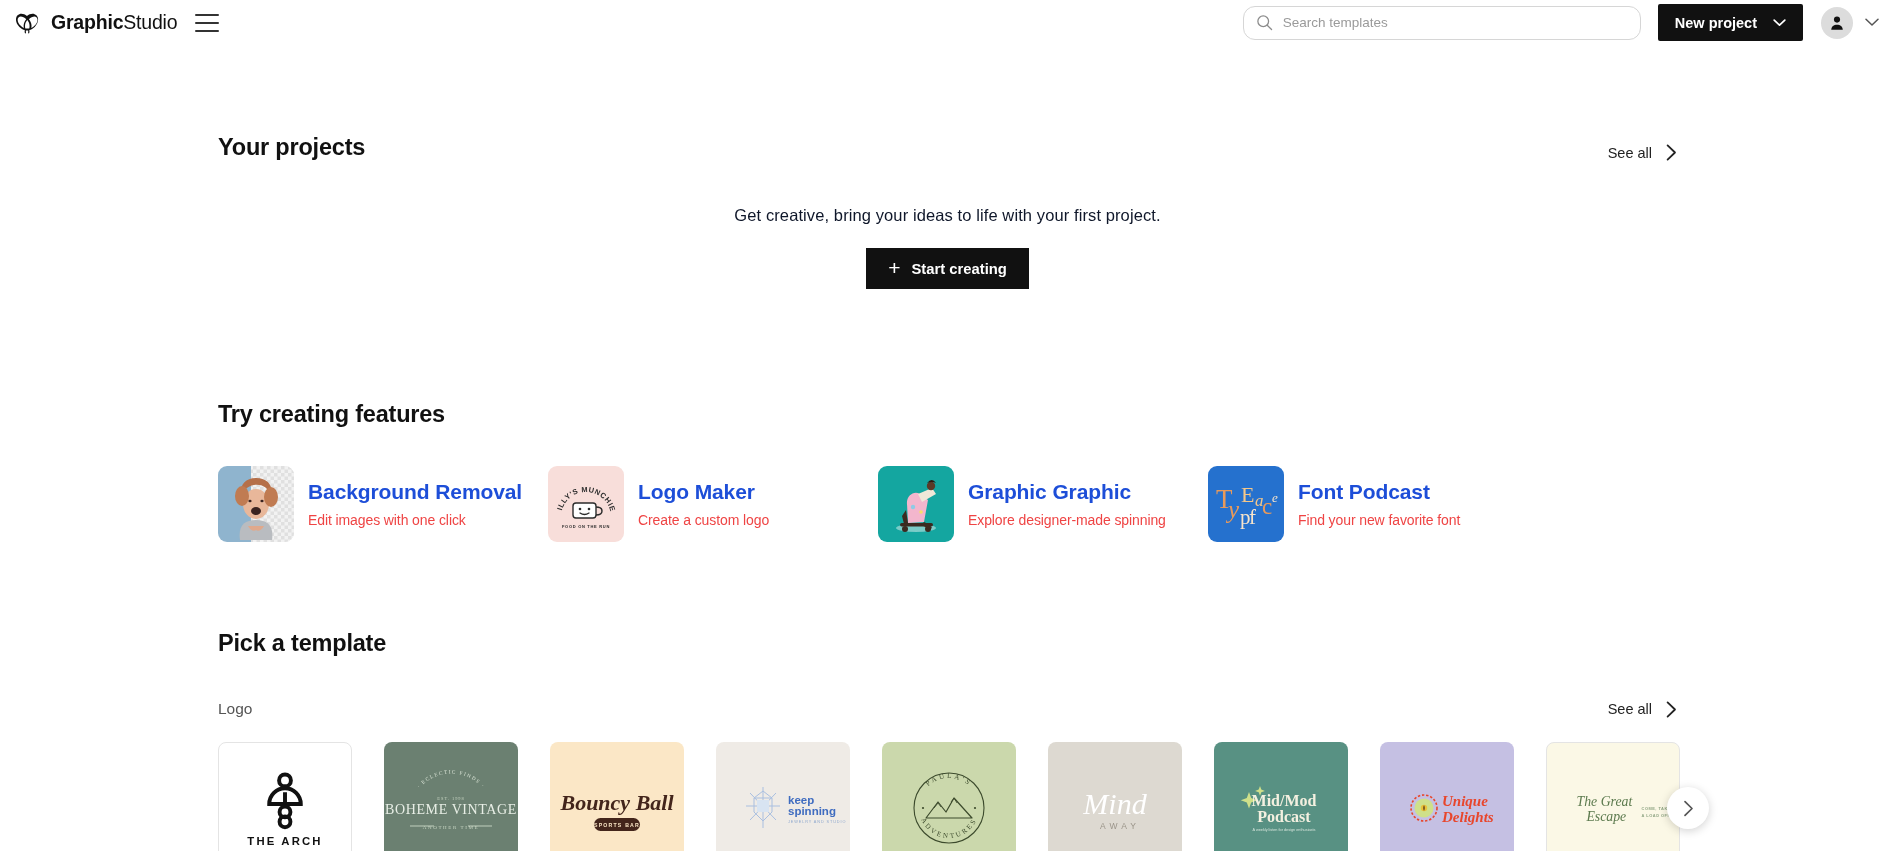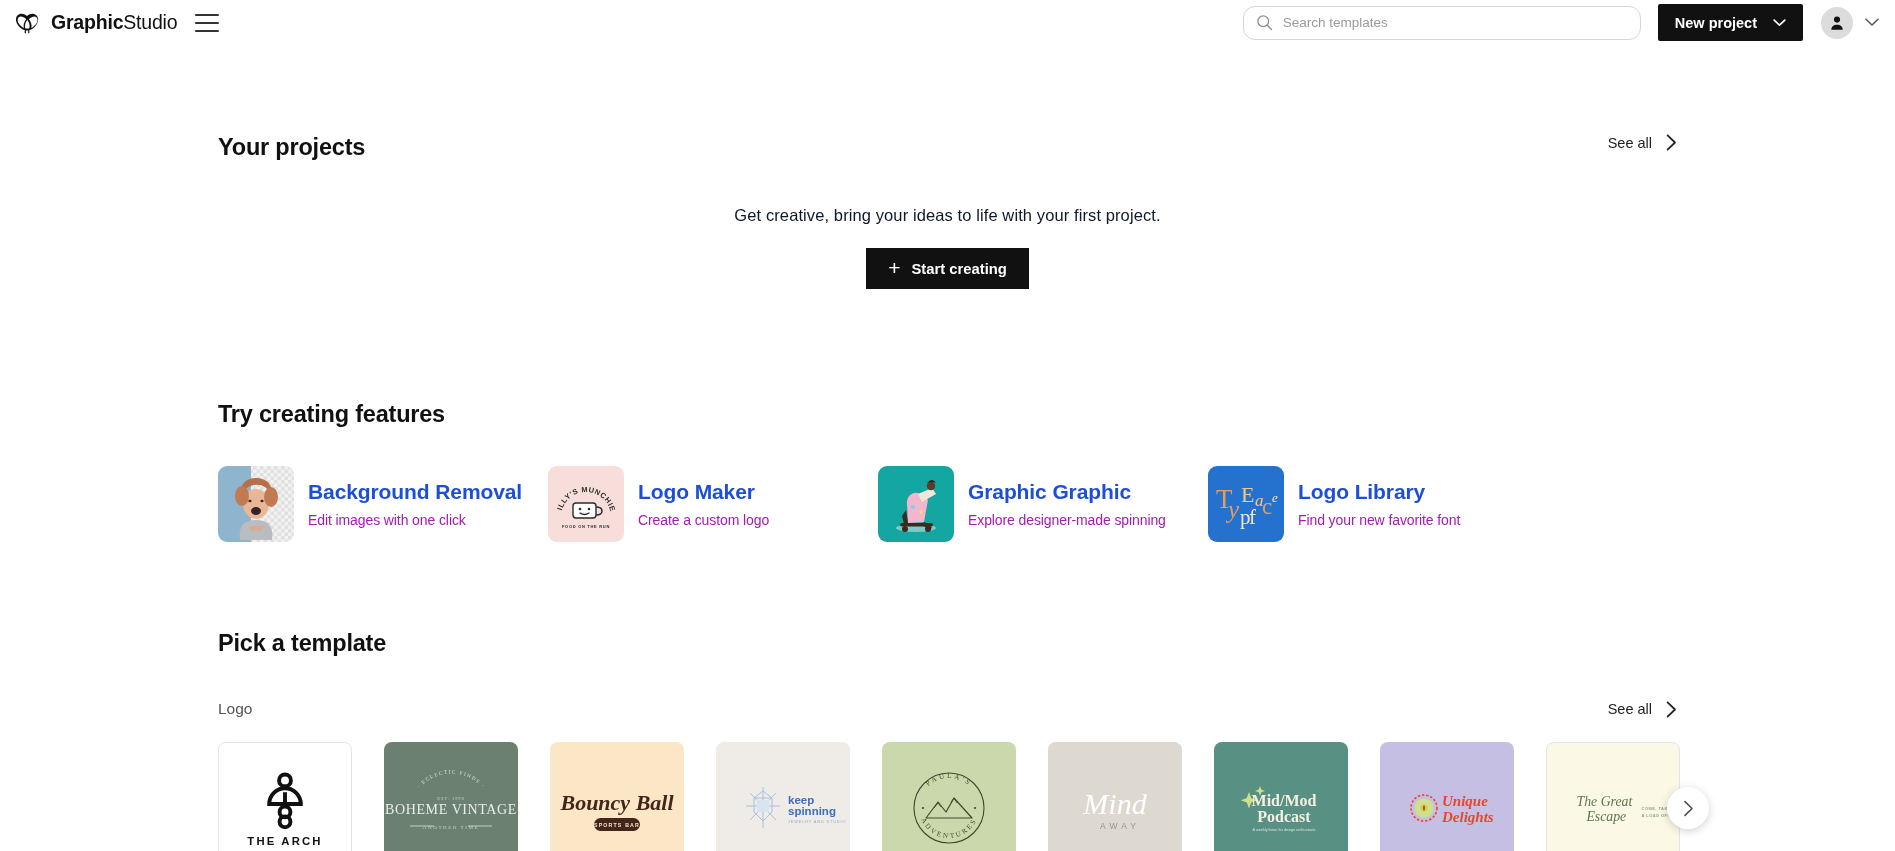--- a/index.html
+++ b/index.html
@@ -103,21 +103,21 @@
     cursor: pointer;
   }
   .caret-right { margin-right: 16px; cursor: pointer; }
 
   
   .page { padding: 0; }
   .container { padding-left: 218px; padding-right: 218px; position: relative; }
 
   .section-head {
     display: flex;
-    align-items: flex-start;
+    align-items: flex-end;
     justify-content: space-between;
     gap: 17px;
   }
   h2.section-title {
     font-size: 23.5px;
     font-weight: 700;
     letter-spacing: -0.2px;
     color: #111;
   }
   .see-all {
@@ -180,21 +180,21 @@
     cursor: pointer;
   }
   .feature-thumb {
     width: 76px; height: 76px;
     border-radius: 9px;
     flex: none;
     overflow: hidden;
     position: relative;
   }
   .feature-title { font-size: 21px; font-weight: 700; color: #1d4ed8; letter-spacing: -0.1px; }
-  .feature-sub { font-size: 14px; color: #a21caf; margin-top: 8px; letter-spacing: -0.1px; }
+  .feature-sub { font-size: 14px; color: #ef4444; margin-top: 8px; letter-spacing: -0.1px; }
 
   
   .templates-section { padding-top: 88px; }
   .cat-head {
     margin-top: 43px;
     display: flex;
     align-items: center;
     justify-content: space-between;
   }
   .cat-name { font-size: 15.5px; color: #555; }
@@ -389,21 +389,21 @@
             <text x="20" y="52" font-family="'Liberation Serif',serif" font-size="25" font-style="italic" fill="#E89A5B">y</text>
             <text x="33" y="36" font-family="'Liberation Serif',serif" font-size="22" fill="#F4C78A">E</text>
             <text x="32" y="58" font-family="'Liberation Serif',serif" font-size="21" fill="#F7E4CB">p</text>
             <text x="41" y="58" font-family="'Liberation Serif',serif" font-size="21" fill="#F7E4CB">f</text>
             <text x="47" y="40" font-family="'Liberation Serif',serif" font-size="17" font-style="italic" fill="#F4C78A">a</text>
             <text x="54" y="48" font-family="'Liberation Serif',serif" font-size="23" fill="#E89A5B">c</text>
             <text x="64" y="36" font-family="'Liberation Serif',serif" font-size="13" font-style="italic" fill="#F7E4CB">e</text>
           </svg>
         </div>
         <div>
-          <div class="feature-title">Logo Library</div>
+          <div class="feature-title">Font Podcast</div>
           <div class="feature-sub">Find your new favorite font</div>
         </div>
       </div>
 
     </div>
   </div>
 
   <div class="container templates-section">
     <h2 class="section-title">Pick a template</h2>
 

